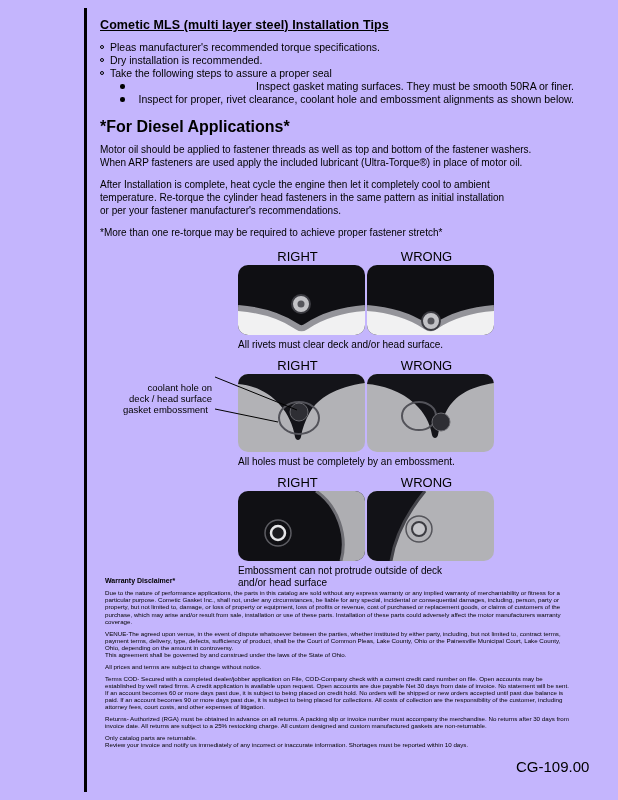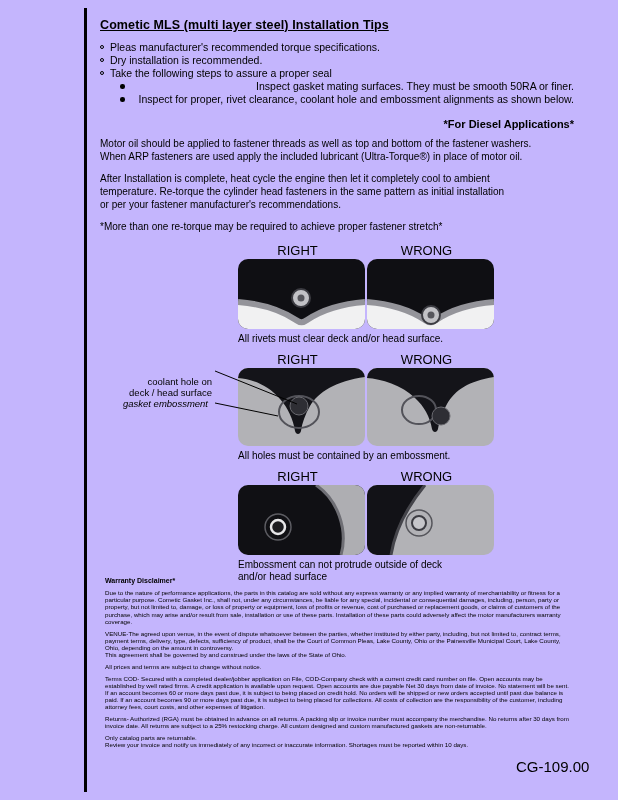--- a/index.html
+++ b/index.html
@@ -9,34 +9,34 @@
   .left-rule { position:absolute; left:84px; top:8px; width:3px; height:784px; background:#000; }
   .content { position:absolute; left:100px; top:18px; width:474px; }
 
   .title { font-size:12.5px; font-weight:bold; text-decoration:underline; margin-bottom:9px; letter-spacing:.1px; }
 
   .bullet-row { display:flex; align-items:flex-start; font-size:10.5px; line-height:13px; }
   .bullet-row.sub { margin-left:20px;justify-content:space-between; }
   .marker-circle { flex:none; width:4px; height:4px; border:1px solid #000; border-radius:50%; margin:4px 6px 0 0; }
   .marker-dot { flex:none; width:4.5px; height:4.5px; background:#000; border-radius:50%; margin:4px 6px 0 0; }
 
-  .section-heading { font-size:11px; font-weight:bold; margin:12px 0 7px 0;text-align:right; }
+  .section-heading { font-size:16px; font-weight:bold; margin:12px 0 7px 0; }
   .body-para { font-size:10px; line-height:13px; margin-bottom:9px; white-space:pre-line; }
   .note-line { font-size:10px; line-height:13px; margin-bottom:10px; }
 
   .diagram-row { position:relative; }
   .pair { margin-left:138px; display:flex; gap:10px; }
   .dia-col { width:119px; }
   .dia-header { text-align:center; font-size:13px; line-height:15px; margin-bottom:1px; }
   svg.dia { display:block; }
   .caption { font-size:10px; line-height:12px; margin:4px 0 7px 138px; white-space:pre-line; }
 
   .row2-label { position:absolute; font-size:9.5px; line-height:11px; text-align:right; white-space:pre-line; }
   .label-coolant { left:12px; top:24px; width:100px; }
-  .label-emboss { left:2px; top:46px; width:106px;font-style:italic; }
+  .label-emboss { left:2px; top:46px; width:106px; }
   .pointer-svg { position:absolute; left:0; top:0; pointer-events:none; }
 
   .warranty { position:absolute; left:105px; top:577px; width:465px; }
   .warranty-heading { font-size:7px; font-weight:bold; margin-bottom:5px; }
   .warranty-para { font-size:6.2px; line-height:7.2px; margin-bottom:4.5px; white-space:pre-line; }
 
   .page-number { position:absolute; left:516px; top:758px; font-size:15px; }
 </style>
 </head>
 <body>
@@ -151,21 +151,21 @@
               </defs>
             <g clip-path="url(#c2b)">
               <rect width="127" height="78" fill="#b2b2b6"></rect>
               <path d="M0,0 L127,0 L127,9 C 102,13 88,22 80,36 C 75,45 72,53 71,61 C 70,65 66,65 65,61 C 63,49 57,38 48,30 C 35,17 14,11 0,10 Z" fill="#141419"></path>
               <ellipse cx="52" cy="42" rx="17" ry="14" fill="none" stroke="#53535a" stroke-width="2"></ellipse>
               <circle cx="74" cy="48" r="9" fill="#2e2e34" stroke="#6a6a70" stroke-width="1"></circle>
             </g>
           </svg>
         </div>
       </div>
-      <div class="caption">All holes must be contained by an embossment.</div>
+      <div class="caption">All holes must be completely by an embossment.</div>
     </div>
 
     <div class="diagram-row">
       <div class="pair">
         <div class="dia-col">
           <div class="dia-header">RIGHT</div>
           <svg class="dia" width="127" height="70" viewBox="0 0 127 70">
             <defs>
                 <clipPath id="c3a">
                   <rect width="127" height="70" rx="10"></rect>

